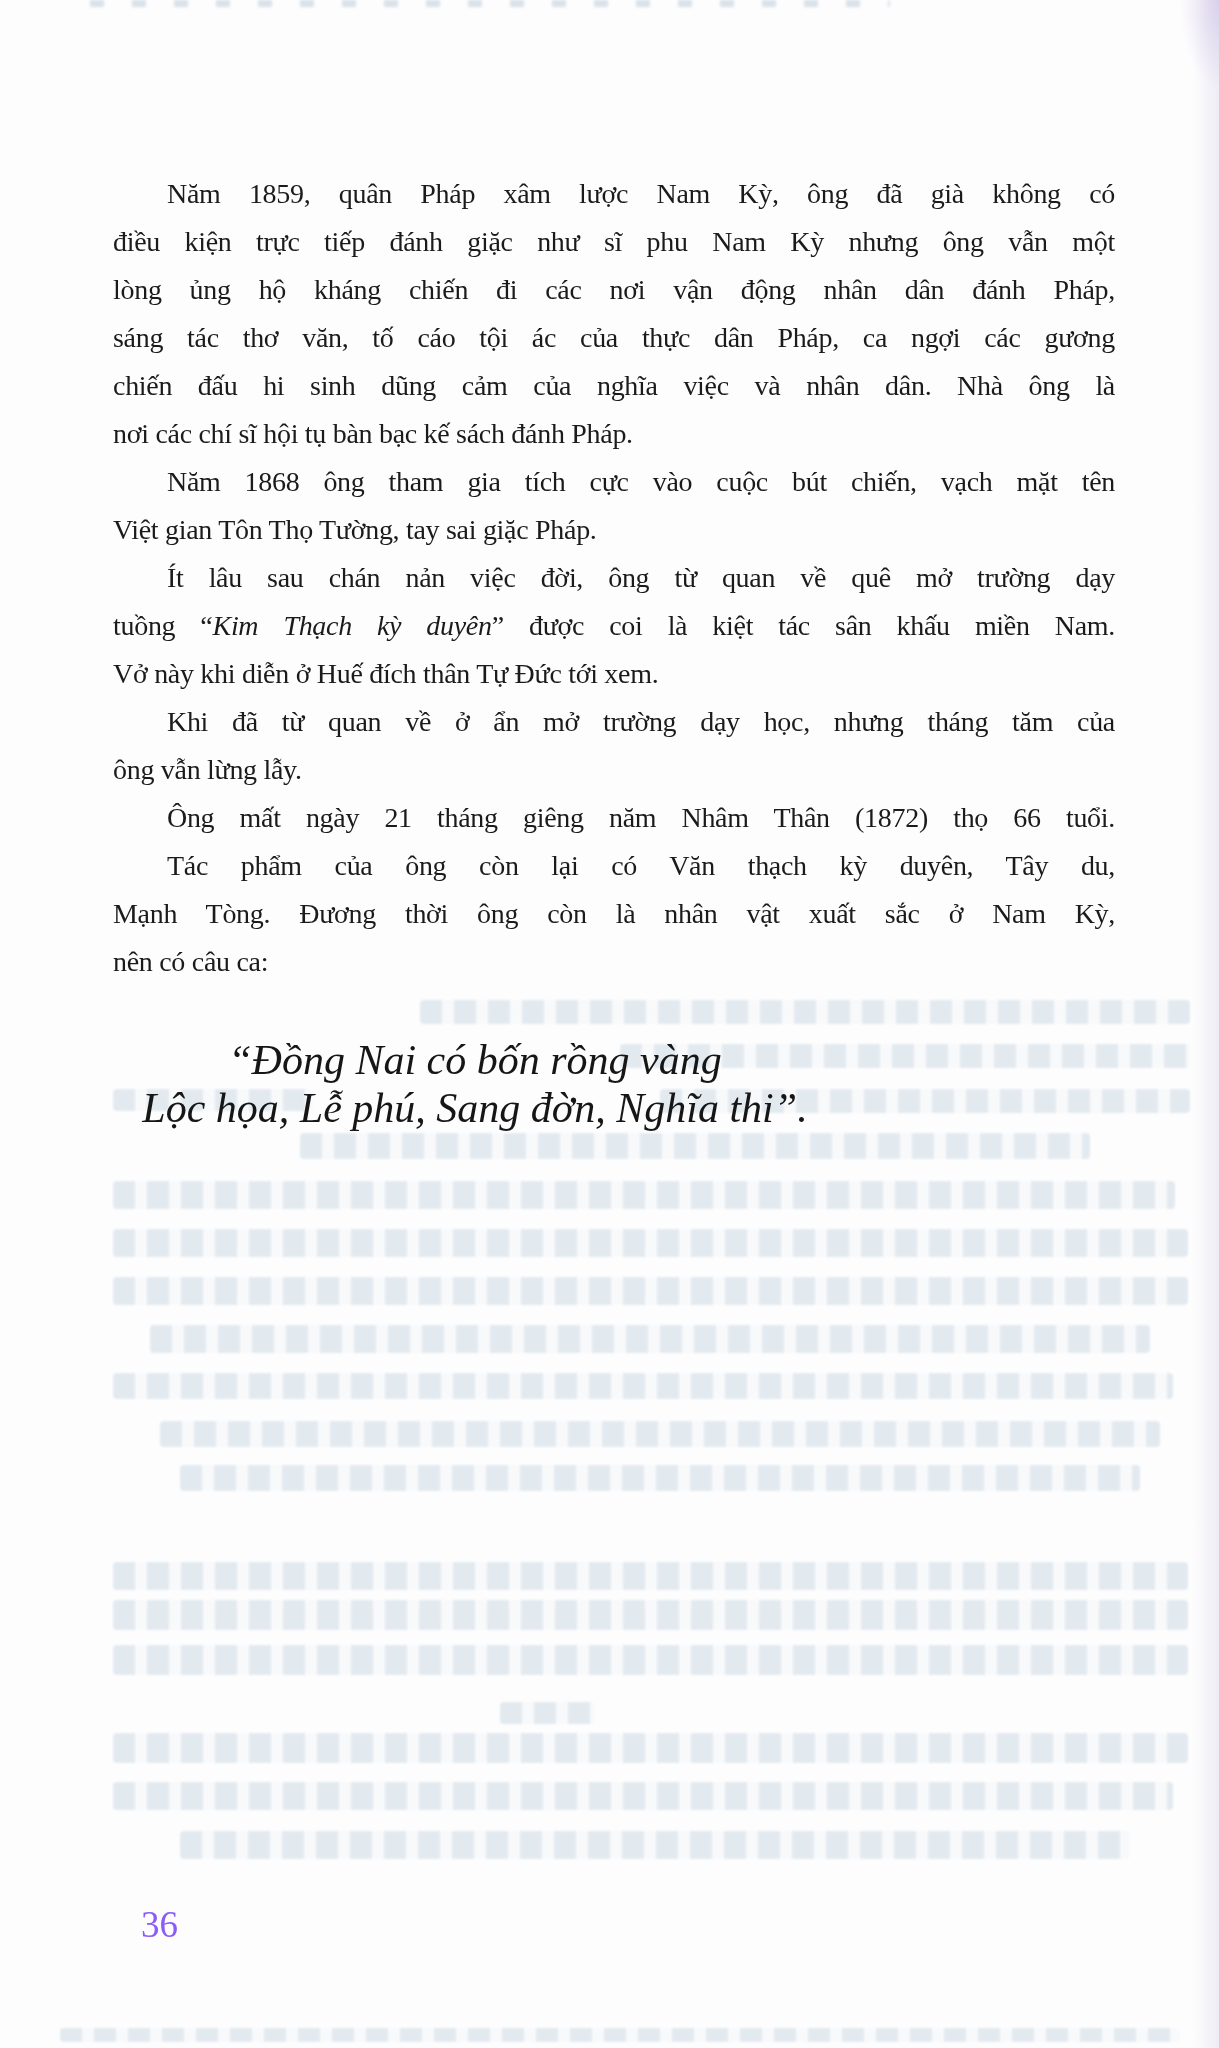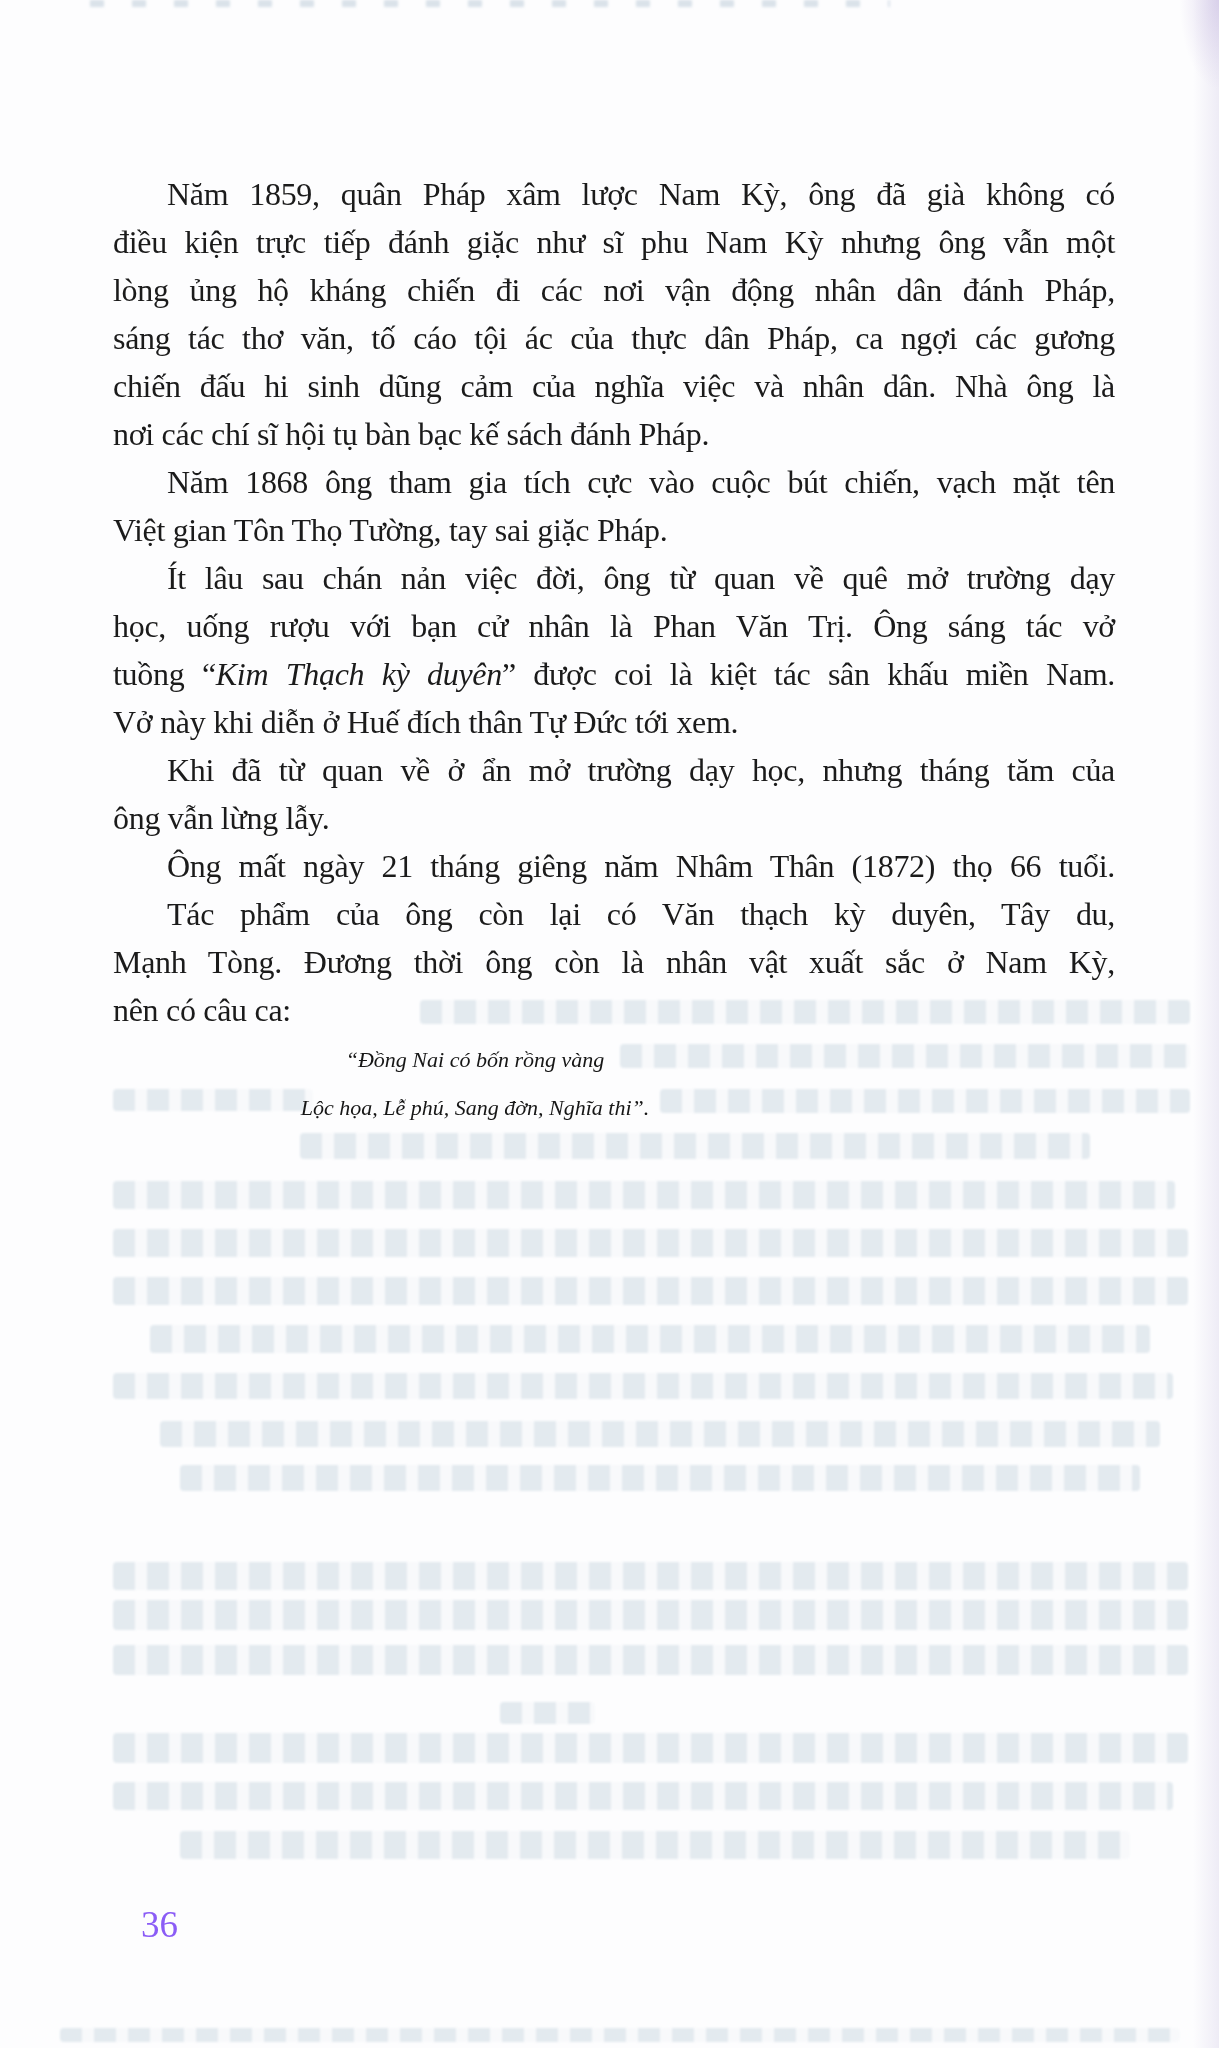--- a/index.html
+++ b/index.html
@@ -27,36 +27,36 @@
     background: linear-gradient(to left, rgba(203,196,226,0.30), rgba(203,196,226,0.0));
   }
   .corner-tint {
     position: absolute; top: 0; right: 0; width: 40px; height: 90px;
     background: radial-gradient(ellipse at top right, rgba(190,175,220,0.45), transparent 70%);
   }
   
   .text-block {
     position: absolute; left: 113px; top: 170px; width: 1002px;
     color: #1b1b1b;
-    font-size: 32px;
+    font-size: 28px;
     letter-spacing: -0.3px;
   }
   .line {
     height: 48px; line-height: 48px;
     text-align: justify; text-align-last: justify;
     white-space: nowrap;
   }
   .line.last { text-align-last: left; white-space: normal; }
   .line.indent { padding-left: 54px; }
   .it { font-style: italic; }
   
   .verse {
     position: absolute; left: 113px; top: 1036px; width: 724px;
     color: #161616;
-    font-size: 22px; font-style: italic;
+    font-size: 42px; font-style: italic;
     text-align: center;
   }
   .verse-line { height: 48px; line-height: 48px; }
   
   #ghost-layer { position: absolute; inset: 0; }
   .ghost {
     position: absolute;
     border-radius: 4px;
     background: repeating-linear-gradient(90deg,
       rgba(170,192,206,0.30) 0 22px,
@@ -100,21 +100,20 @@
   <div class="text-block" id="text-block">
       <div class="line indent"><span>Năm 1859, quân Pháp xâm lược Nam Kỳ, ông đã già không có</span></div>
       <div class="line"><span>điều kiện trực tiếp đánh giặc như sĩ phu Nam Kỳ nhưng ông vẫn một</span></div>
       <div class="line"><span>lòng ủng hộ kháng chiến đi các nơi vận động nhân dân đánh Pháp,</span></div>
       <div class="line"><span>sáng tác thơ văn, tố cáo tội ác của thực dân Pháp, ca ngợi các gương</span></div>
       <div class="line"><span>chiến đấu hi sinh dũng cảm của nghĩa việc và nhân dân. Nhà ông là</span></div>
       <div class="line last"><span>nơi các chí sĩ hội tụ bàn bạc kế sách đánh Pháp.</span></div>
       <div class="line indent"><span>Năm 1868 ông tham gia tích cực vào cuộc bút chiến, vạch mặt tên</span></div>
       <div class="line last"><span>Việt gian Tôn Thọ Tường, tay sai giặc Pháp.</span></div>
       <div class="line indent"><span>Ít lâu sau chán nản việc đời, ông từ quan về quê mở trường dạy</span></div>
-      <div class="line"><span>học, uống rượu với bạn cử nhân là Phan Văn Trị. Ông sáng tác vở</span></div>
       <div class="line"><span>tuồng “</span><span class="it">Kim Thạch kỳ duyên</span><span>” được coi là kiệt tác sân khấu miền Nam.</span></div>
       <div class="line last"><span>Vở này khi diễn ở Huế đích thân Tự Đức tới xem.</span></div>
       <div class="line indent"><span>Khi đã từ quan về ở ẩn mở trường dạy học, nhưng tháng tăm của</span></div>
       <div class="line last"><span>ông vẫn lừng lẫy.</span></div>
       <div class="line indent"><span>Ông mất ngày 21 tháng giêng năm Nhâm Thân (1872) thọ 66 tuổi.</span></div>
       <div class="line indent"><span>Tác phẩm của ông còn lại có Văn thạch kỳ duyên, Tây du,</span></div>
       <div class="line"><span>Mạnh Tòng. Đương thời ông còn là nhân vật xuất sắc ở Nam Kỳ,</span></div>
       <div class="line last"><span>nên có câu ca:</span></div>
     </div>
 

